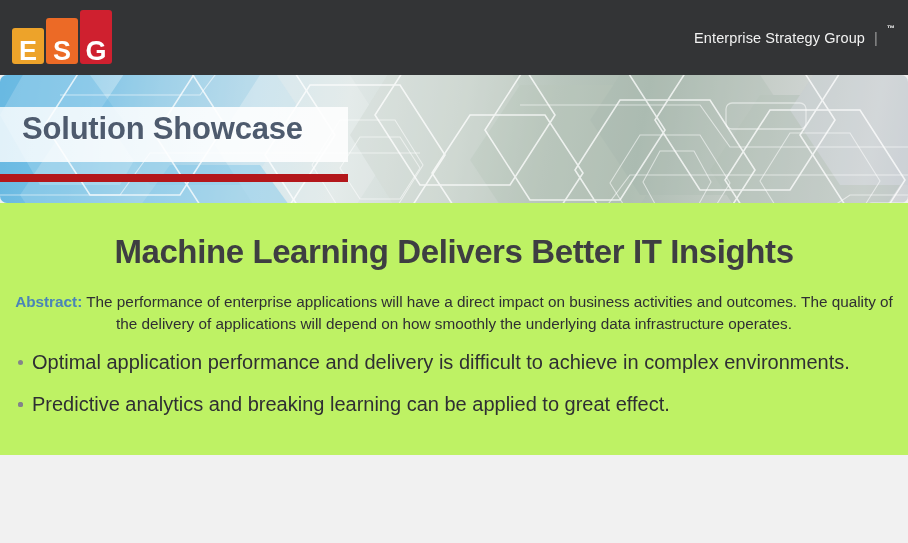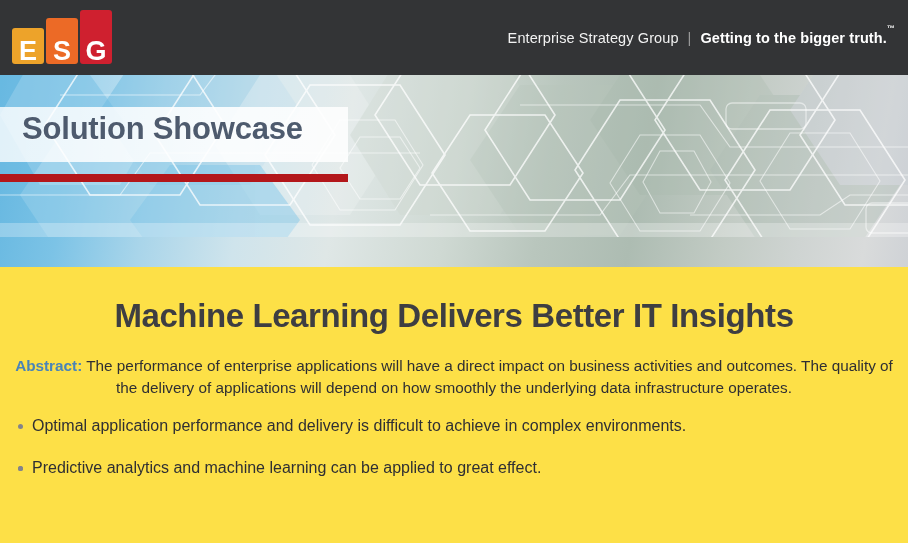--- a/index.html
+++ b/index.html
@@ -86,35 +86,36 @@
     font-weight: bold;
     position: relative;
     top: -6px;
     left: 0px;
     color: #ffffff;
   }
 
   
   .hero {
     position: relative;
-    height: 192px;
+    height: 128px;
     overflow: hidden;
     background: linear-gradient(100deg,
         #63b6e0 0%,
         #7cc3e6 9%,
         #a9d5ea 18%,
         #cfe4ec 28%,
         #dfe7e6 38%,
         #cfd9d3 50%,
         #b9c6bd 60%,
         #adbcb2 70%,
         #c2cbc4 80%,
         #cfd4d2 88%,
         #d9dbdb 95%,
         #cfd2d6 100%);
+    border-radius: 7px;
   }
   .hero-svg {
     position: absolute;
     inset: 0;
     width: 908px;
     height: 162px;
   }
 
   .showcase-band {
     position: absolute;
@@ -141,22 +142,22 @@
     top: 99px;
     width: 348px;
     height: 8px;
     background: #b3171b;
   }
 
   
   .content {
     position: relative;
     padding: 0;
-    background: #fde047;
-    height: 306px;
+    background: #bef264;
+    height: 252px;
   }
 
   .doc-title {
     margin: 0;
     padding: 30px 0 0 0;
     text-align: center;
     font-size: 33px;
     font-weight: bold;
     color: #3e3e42;
     letter-spacing: -.4px;
@@ -178,21 +179,21 @@
 
   .bullets {
     margin: 17px 0 0 0;
     padding: 0;
     list-style: none;
   }
   .bullets li {
     position: relative;
     padding: 0 0 0 32px;
     margin: 0 0 22px 0;
-    font-size: 16px;
+    font-size: 20px;
     line-height: 20px;
     color: #2f2f33;
     font-family: "Liberation Sans", sans-serif;
   }
   .bullets li .dot {
     position: absolute;
     left: 18px;
     top: 8px;
     width: 5px;
     height: 5px;
@@ -215,21 +216,20 @@
         <span>S</span>
       </div>
       <div class="logo-bar b3">
         <span>G</span>
       </div>
     </div>
 
     <div class="tagline">
       <span class="t-name">Enterprise Strategy Group</span>
       <span class="t-sep">|</span>
-      <span class="t-slogan">Getting to the bigger truth.</span>
       <span class="t-tm">™</span>
     </div>
 
   </div>
 
   <div class="hero">
 
     <svg class="hero-svg" viewBox="0 0 908 162" preserveAspectRatio="none">
       <defs>
         <clipPath id="heroclip">
@@ -309,19 +309,19 @@
     <ul class="bullets">
       <li>
         <span class="dot"></span>
         <span>Optimal application performance and delivery is difficult to achieve in complex environments.</span>
       </li>
       <li>
         <span class="dot"></span>
       </li>
       <li>
         <span class="dot"></span>
-        <span>Predictive analytics and machine learning can be applied to great effect.</span>
+        <span>Predictive analytics and breaking learning can be applied to great effect.</span>
       </li>
     </ul>
 
   </div>
 
 </div>
 
 </body></html>

